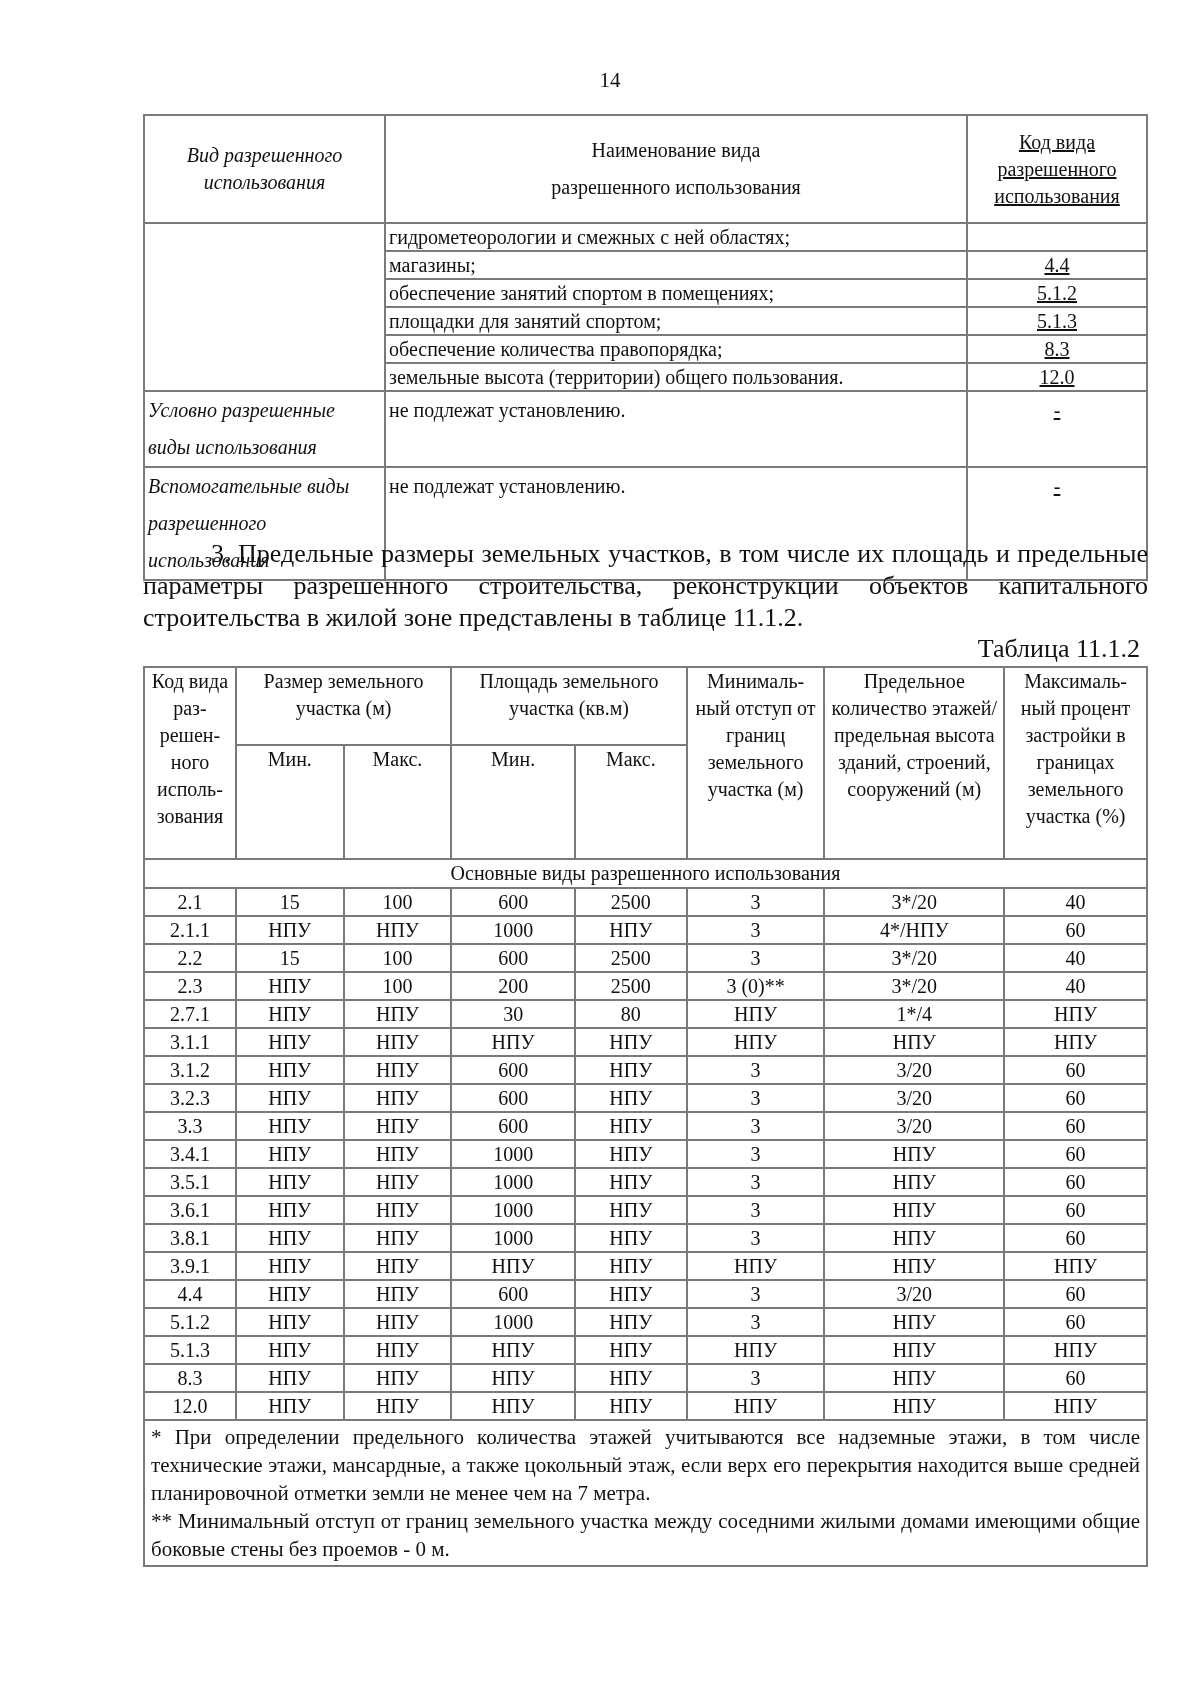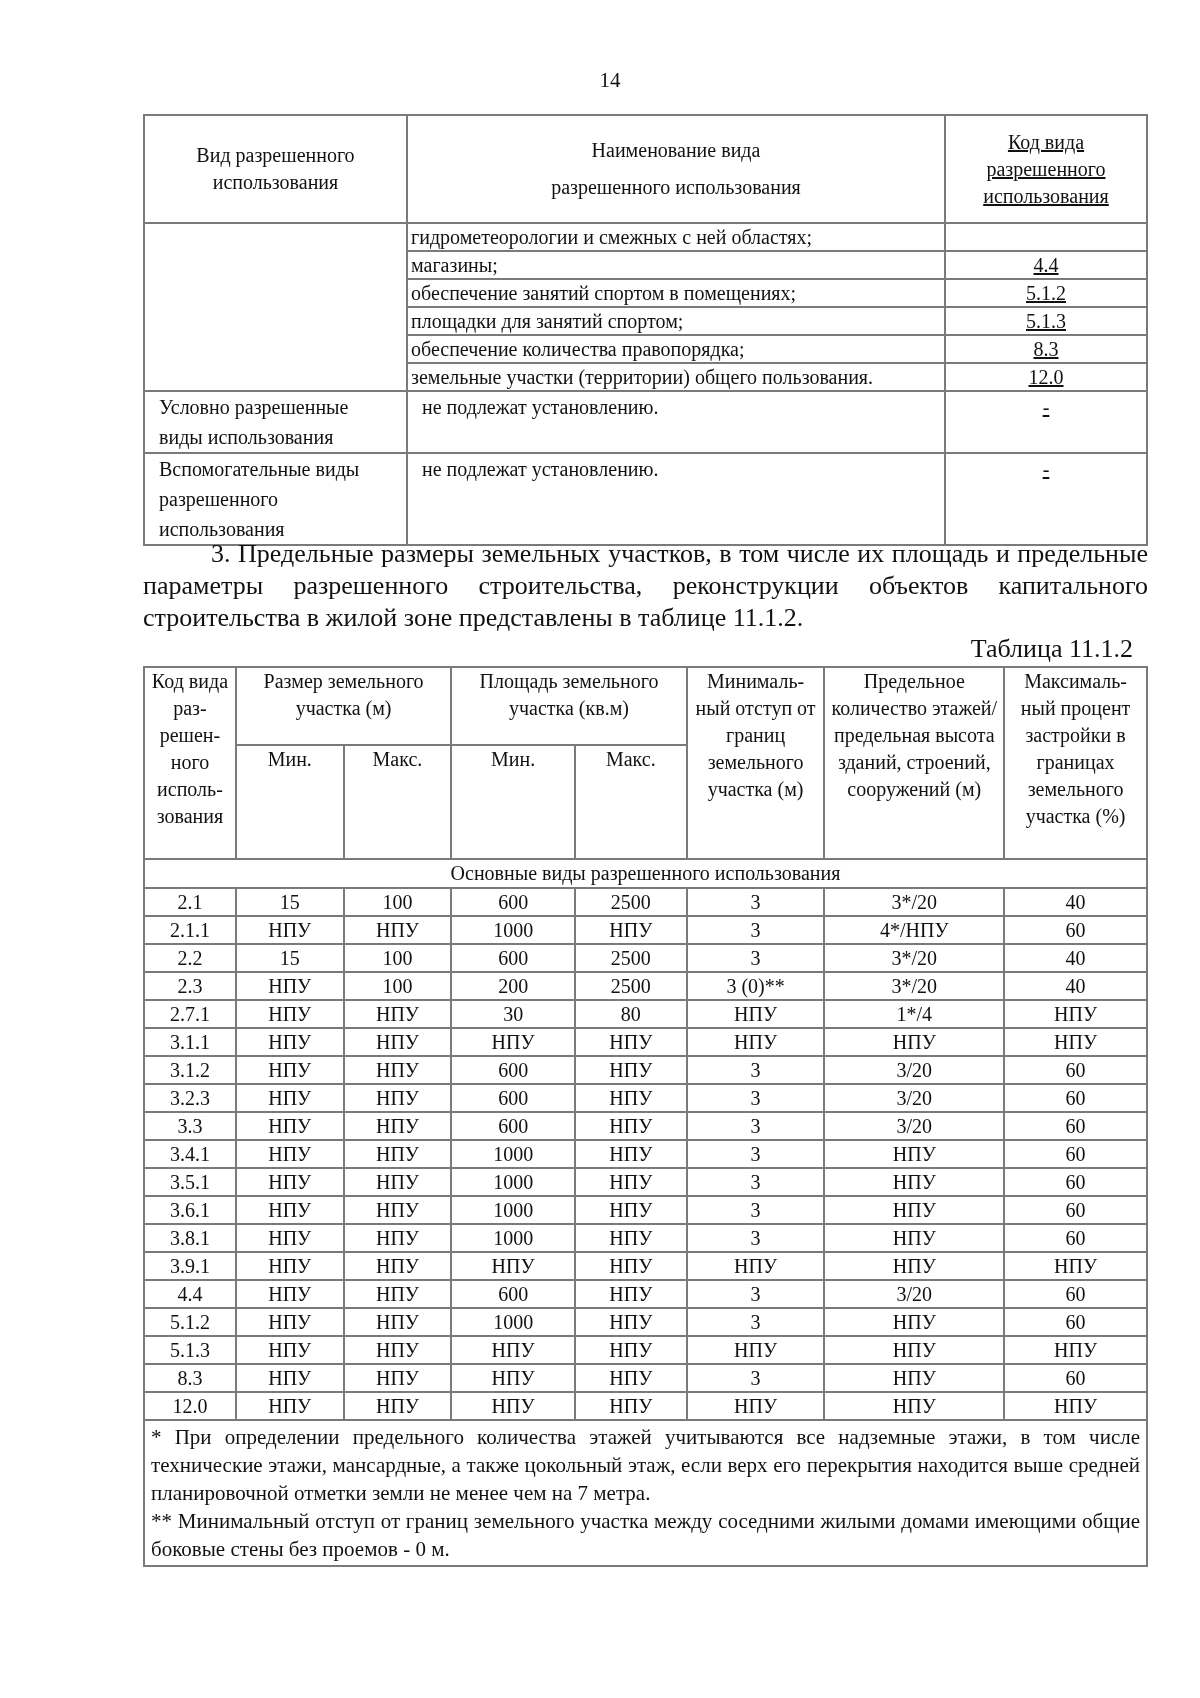--- a/index.html
+++ b/index.html
@@ -3,25 +3,25 @@
 <meta charset="utf-8">
 <style>
   html, body { margin: 0; padding: 0; background: #ffffff; }
   body { width: 1200px; height: 1698px; position: relative; font-family: "Liberation Serif", "DejaVu Serif", serif; color: #111; }
   .page-number { position: absolute; top: 68px; left: 0; width: 1200px; text-align: center; font-size: 21px; padding-left: 10px; }
   table { border-collapse: collapse; position: absolute; left: 143px; width: 1005px; }
   td, th { border: 2px solid #7a7a7a; font-weight: normal; }
   #t1 { top: 114px; font-size: 20px; }
   #t1 .hdr td { height: 104px; text-align: center; vertical-align: middle; line-height: 27px; }
   #t1 .row td { height: 26px; line-height: 26px; padding: 0 3px; }
-  #t1 .c1 { width: 233px; }
+  #t1 .c1 { width: 233px; font-style: italic; }
   #t1 .c3 { width: 172px; text-align: center; text-decoration: underline; }
-  #t1 .tall td { vertical-align: top; line-height: 30px; padding: 0 14px; }
+  #t1 .tall td { vertical-align: top; line-height: 37px; padding: 0 3px; }
   .para { position: absolute; left: 143px; width: 1005px; top: 538px; font-size: 26px; line-height: 32px; text-align: justify; text-indent: 68px; }
-  .caption { position: absolute; right: 67px; top: 634px; font-size: 26px; }
+  .caption { position: absolute; right: 60px; top: 634px; font-size: 26px; }
   #t2 { top: 666px; font-size: 20px; text-align: center; font-family: Liberation Serif, serif; }
   #t2 td { padding: 0 2px; line-height: 27px; }
   #t2 .hdr td { vertical-align: top; }
   #t2 .group td { height: 26px; }
   #t2 .dr td { height: 26px; line-height: 26px; }
   .footnote td { text-align: justify; line-height: 28px !important; padding: 2px 6px !important; font-size: 21px; }
 </style>
 </head>
 <body>
 
@@ -52,21 +52,21 @@
   </tr>
   <tr class="row">
     <td>площадки для занятий спортом;</td>
     <td class="c3">5.1.3</td>
   </tr>
   <tr class="row">
     <td>обеспечение количества правопорядка;</td>
     <td class="c3">8.3</td>
   </tr>
   <tr class="row">
-    <td>земельные участки (территории) общего пользования.</td>
+    <td>земельные высота (территории) общего пользования.</td>
     <td class="c3">12.0</td>
   </tr>
   <tr class="tall" style="height:57px">
     <td class="c1">Условно разрешенные виды использования</td>
     <td>не подлежат установлению.</td>
     <td class="c3" style="text-align:center">-</td>
   </tr>
   <tr class="tall" style="height:84px">
     <td class="c1">Вспомогательные виды разрешенного использования</td>
     <td>не подлежат установлению.</td>

